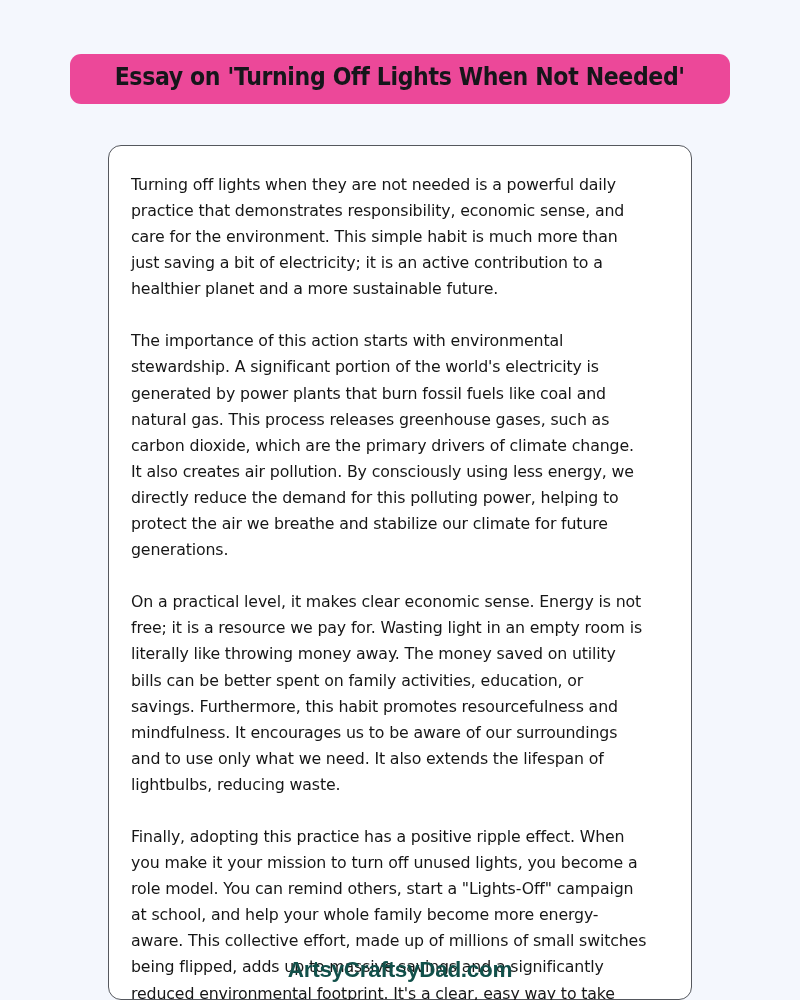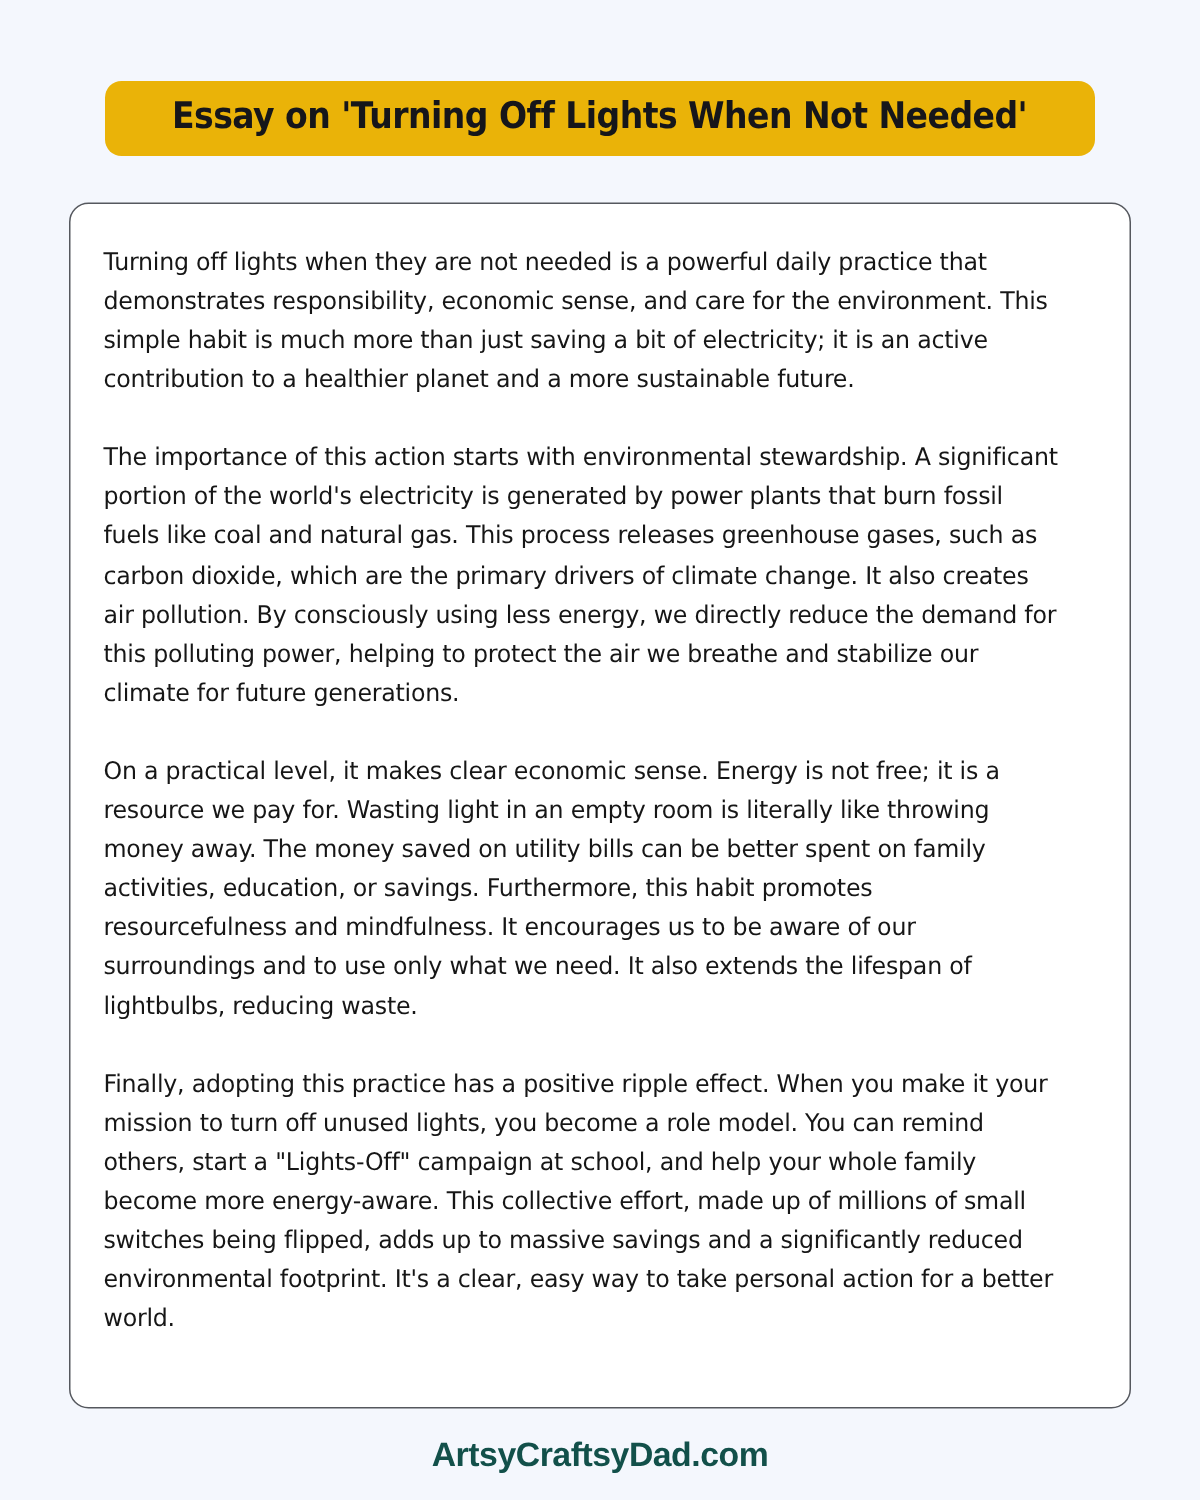--- a/index.html
+++ b/index.html
@@ -21,21 +21,21 @@
     height: 1000px;
     position: relative;
     display: flex;
     flex-direction: column;
     align-items: center;
   }
 
   
   .title-banner {
     margin-top: 54px;
-    background: #eab308;
+    background: #ec4899;
     border-radius: 11px;
     padding: 9px 26px 12px 26px;
     display: inline-flex;
     align-items: center;
     justify-content: center;
     max-width: 660px;
   }
 
   .title-text {
     font-family: "DejaVu Sans", sans-serif;
@@ -44,22 +44,22 @@
     color: #16161a;
     letter-spacing: -0.4px;
     line-height: 1.18;
     white-space: nowrap;
     transform: scaleX(0.9);
     transform-origin: center;
   }
 
   
   .essay-card {
-    margin-top: 31px;
-    width: 708px;
+    margin-top: 41px;
+    width: 584px;
     min-height: 804px;
     background: #ffffff;
     border: 1.6px solid #55585e;
     border-radius: 13px;
     padding: 26px 22px 22px 12px;
   }
 
   .essay-body {
     padding: 0 8px 0 10px;
   }

